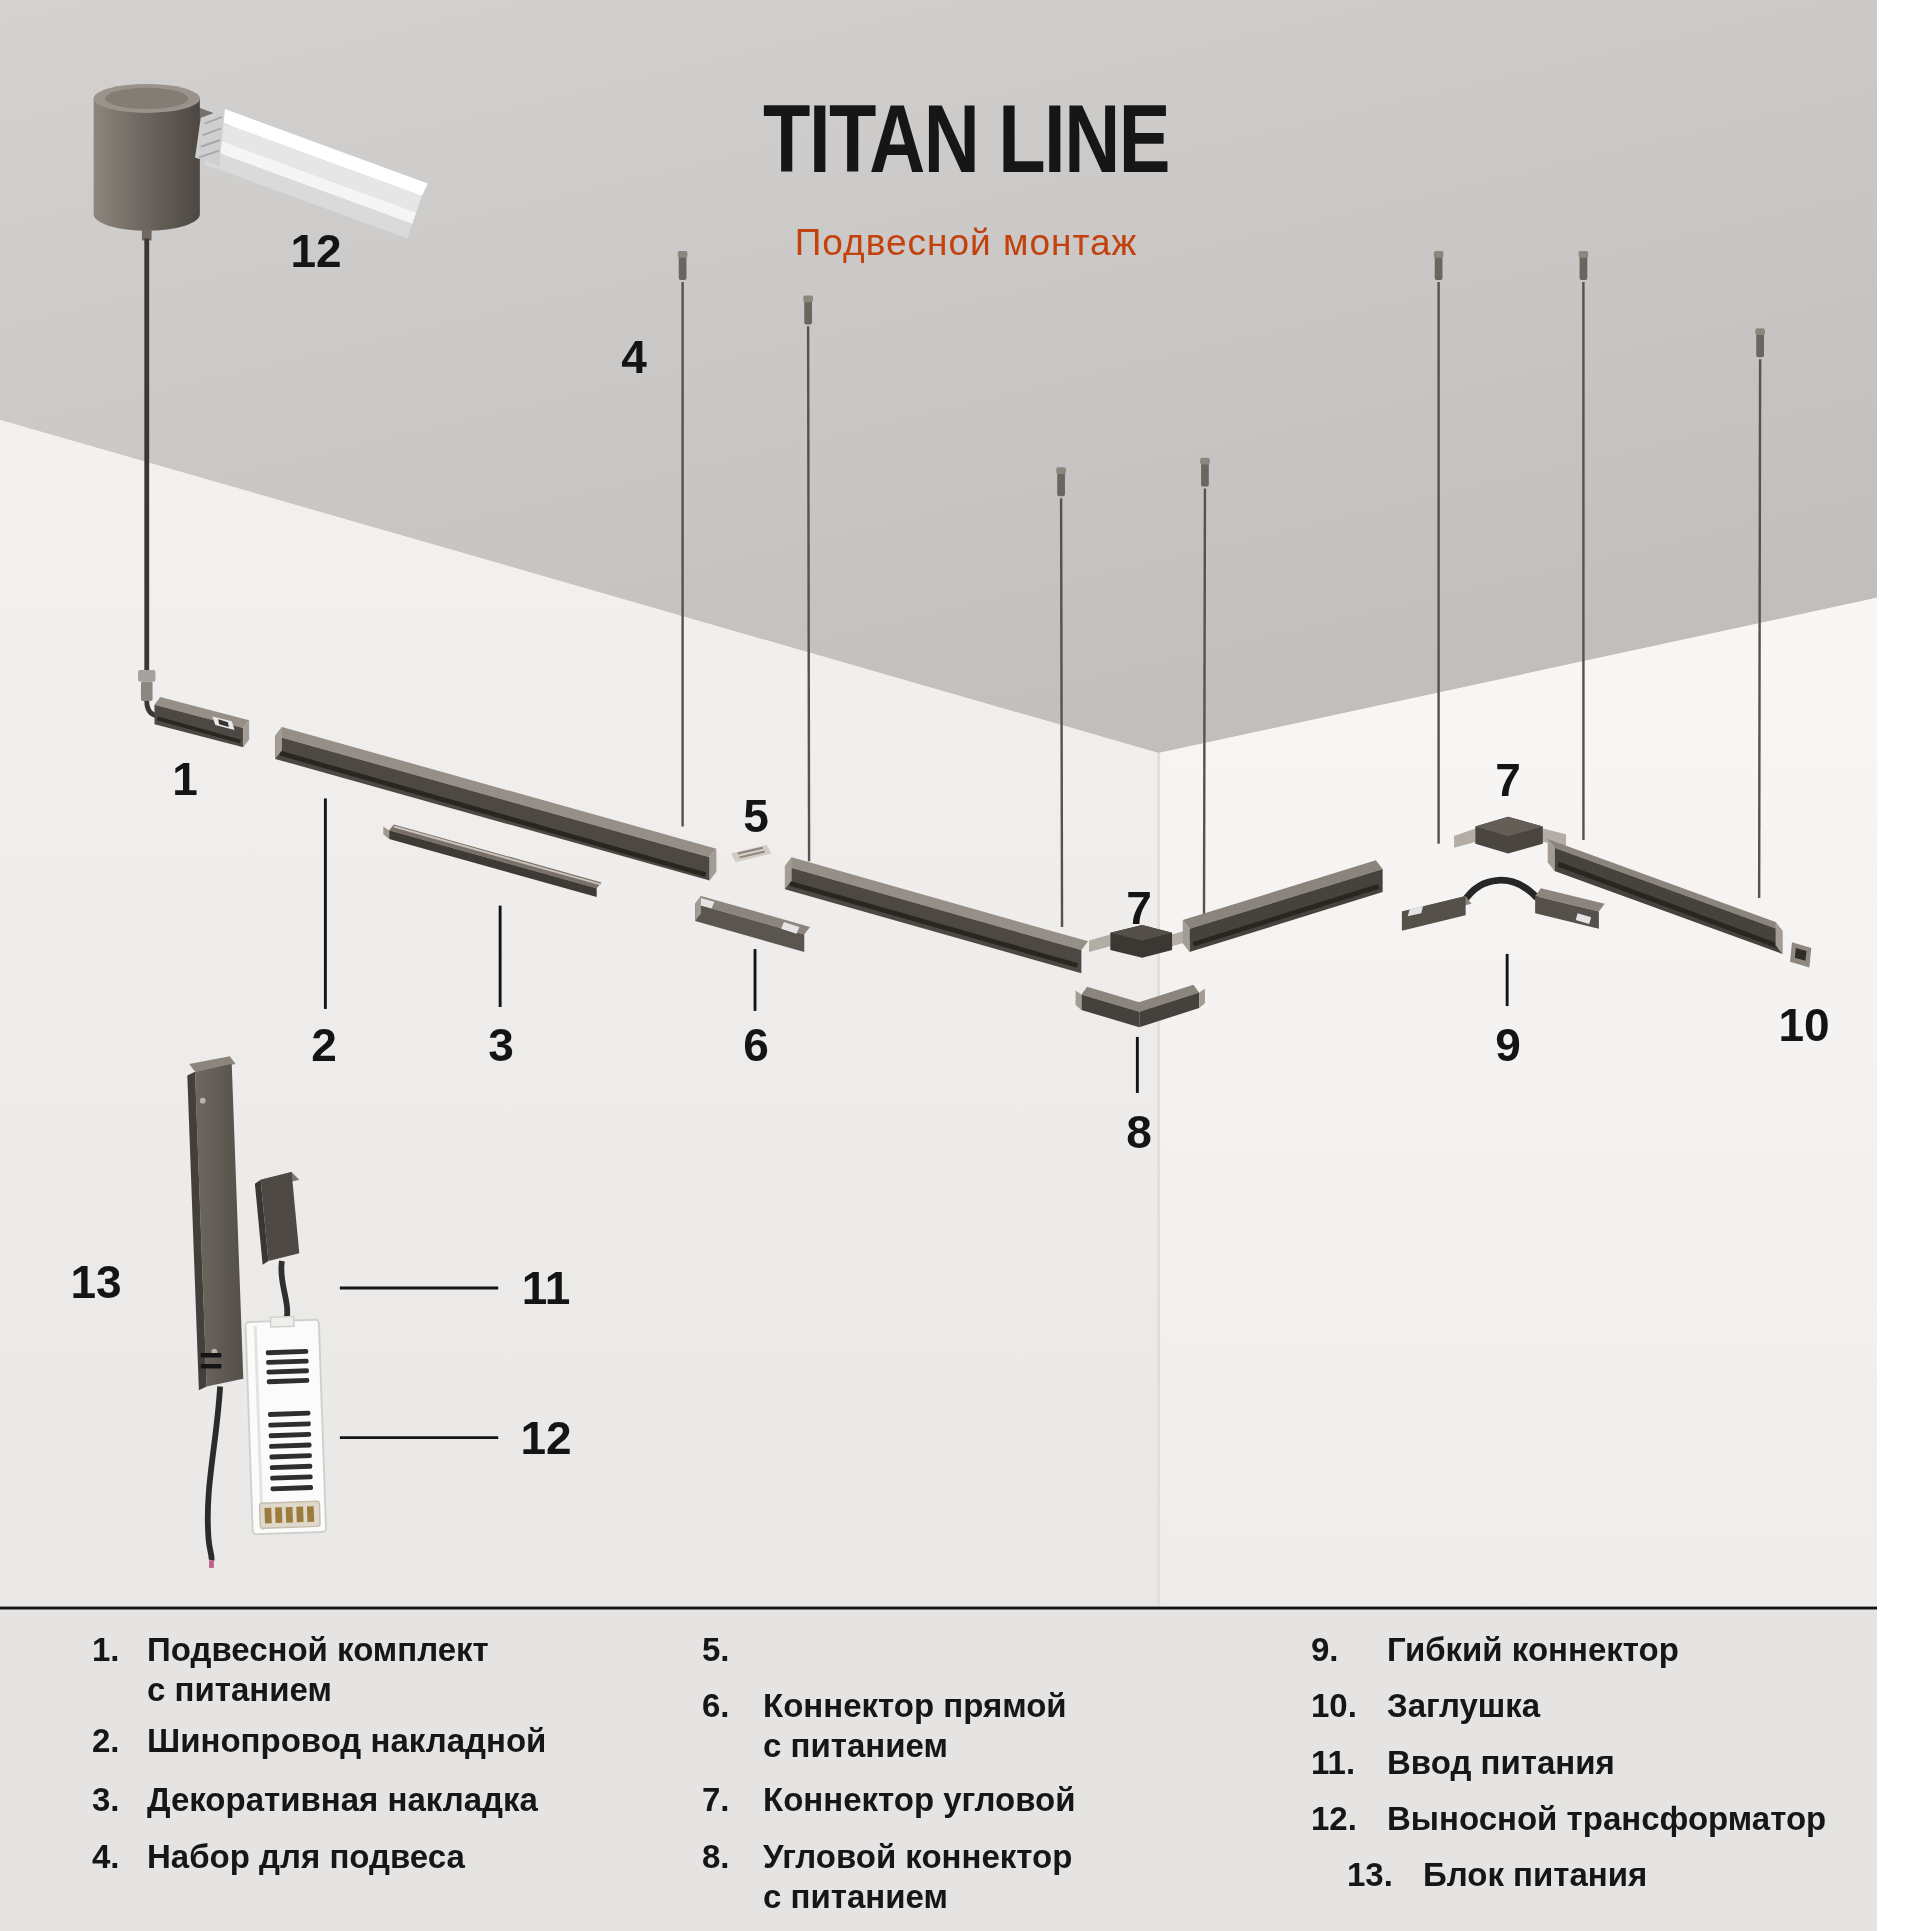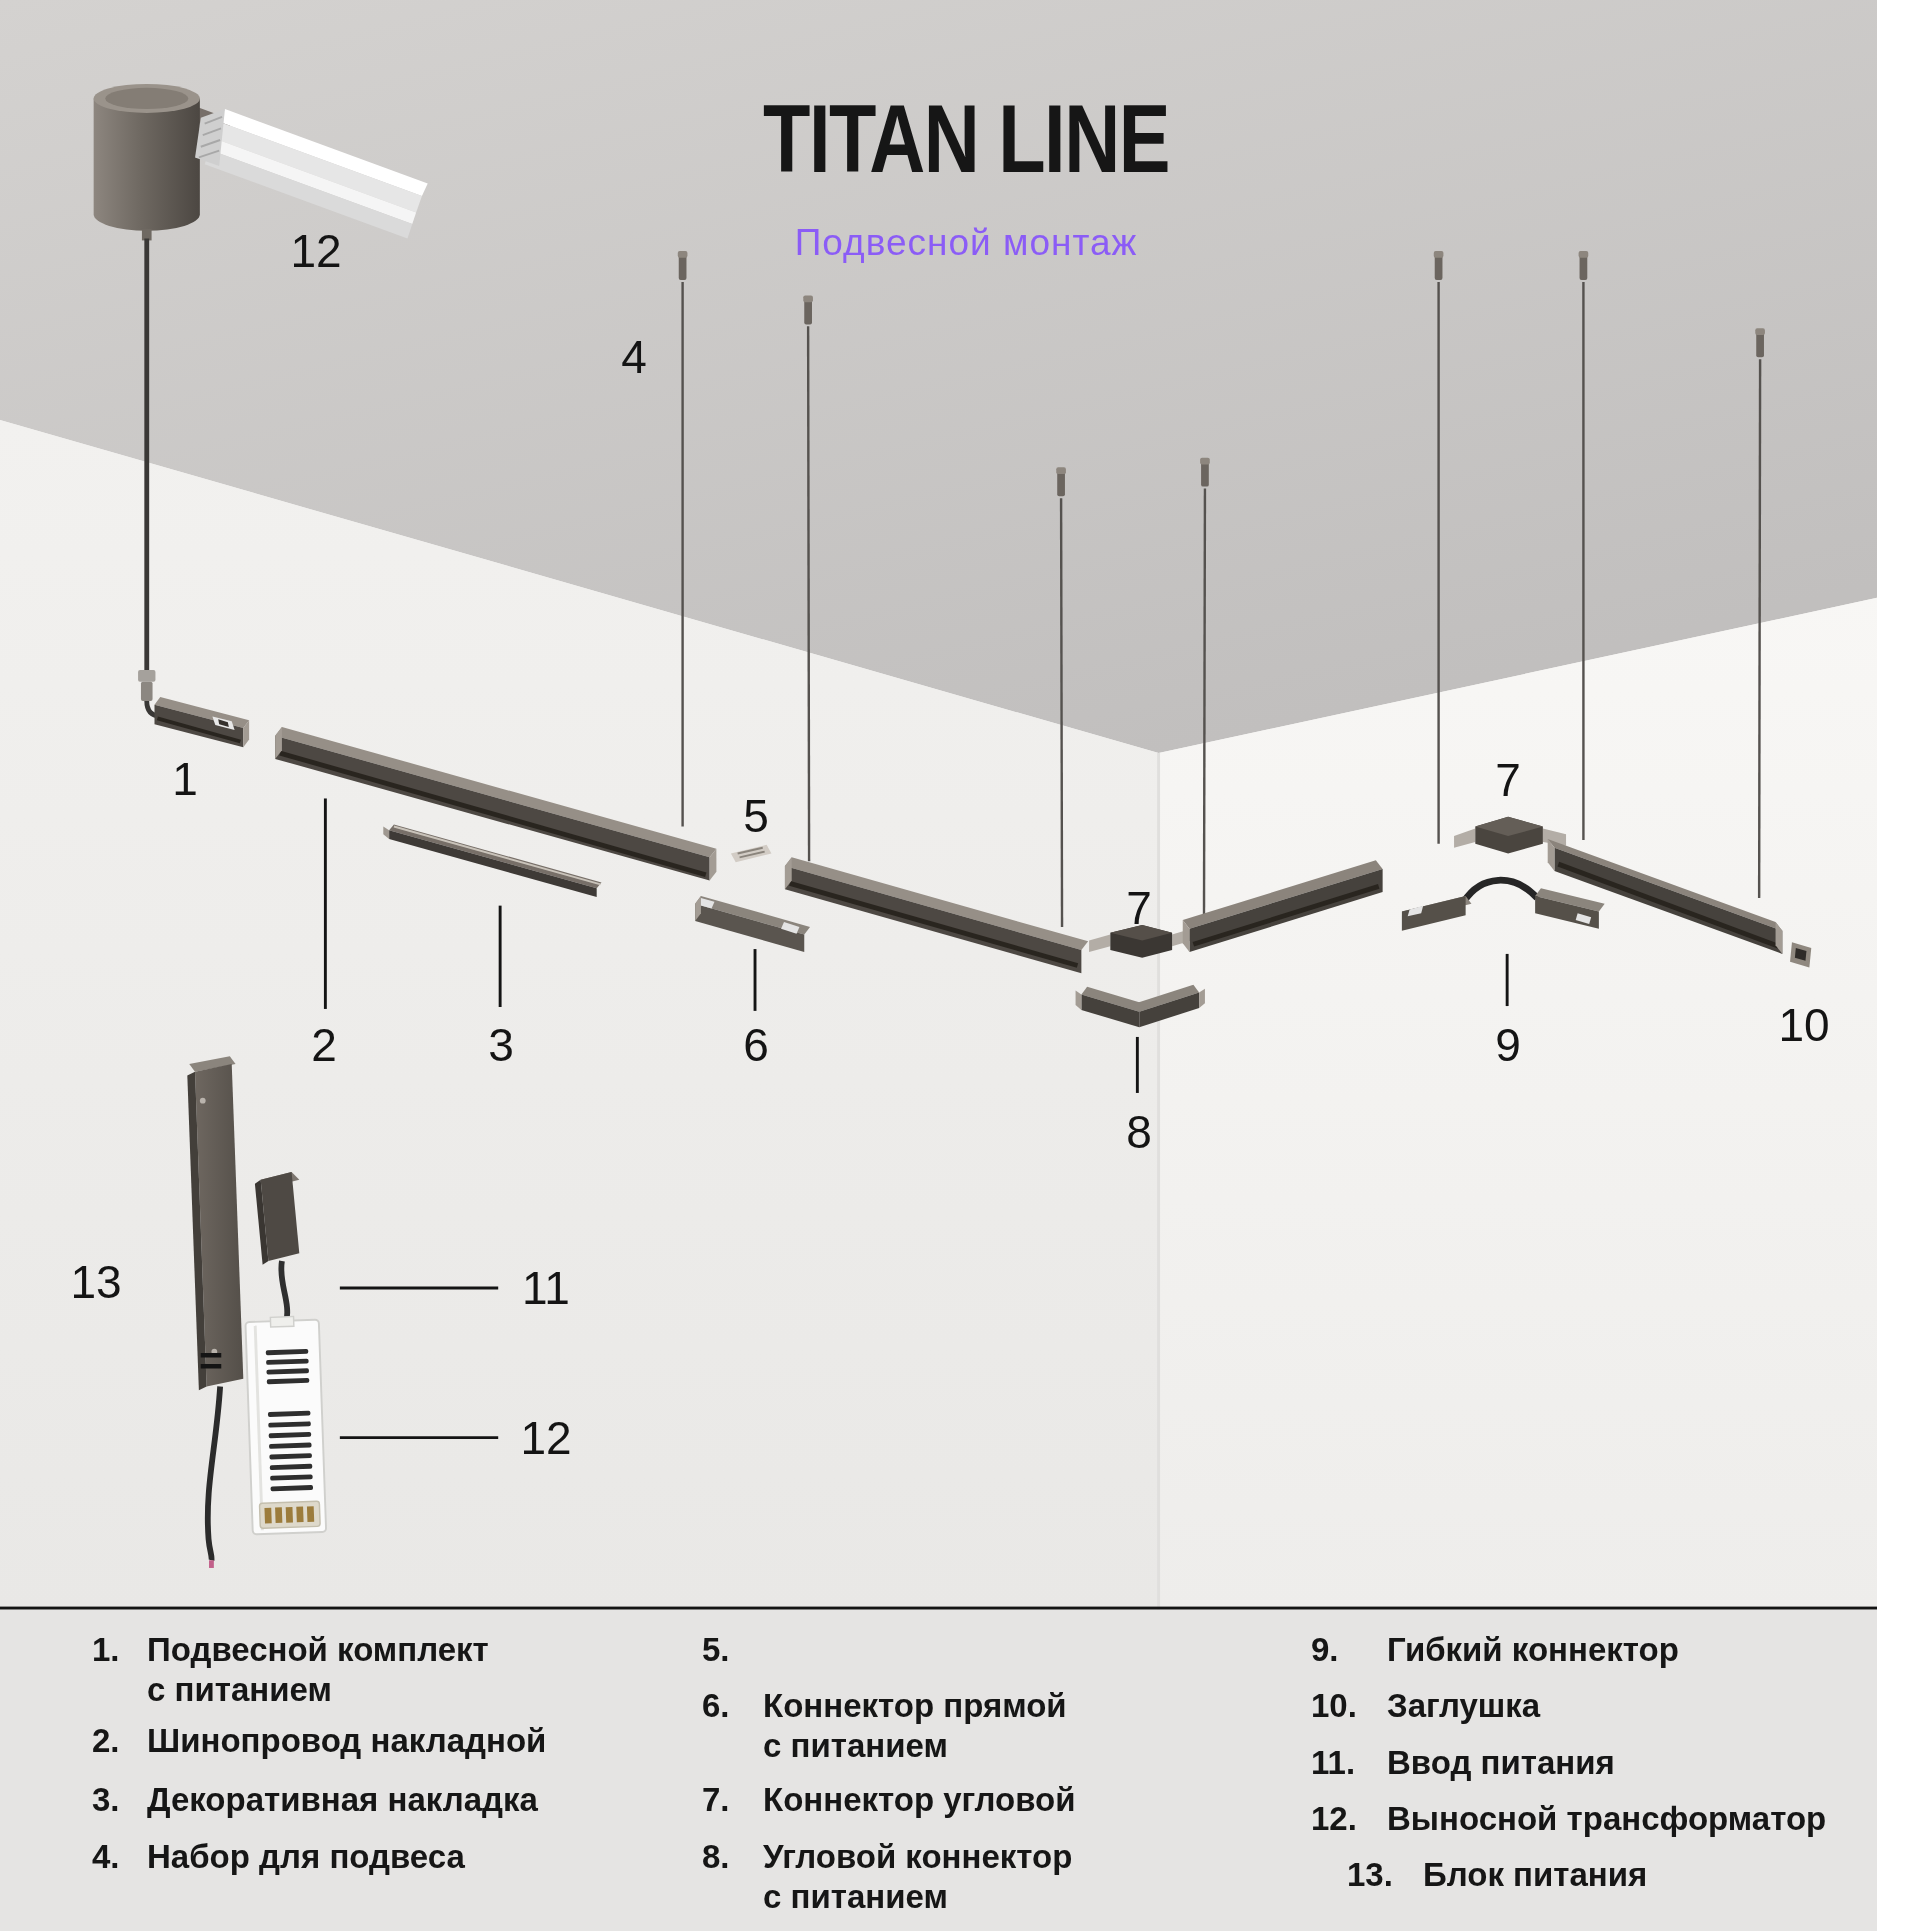--- a/index.html
+++ b/index.html
@@ -3,22 +3,22 @@
 <meta charset="utf-8">
 <style>
   html,body{margin:0;padding:0;}
   body{width:1931px;height:1931px;font-family:"Liberation Sans",sans-serif;}
   .stage{position:relative;width:1877px;height:1931px;background:#f0efee;overflow:hidden;}
   .scene{position:absolute;left:0;top:0;}
   .page-title{position:absolute;left:483px;top:83px;width:966px;text-align:center;
     font-size:97px;font-weight:800;letter-spacing:-1.9px;color:#161616;
     transform:scaleX(.8);transform-origin:50% 50%;white-space:nowrap;}
   .page-subtitle{position:absolute;left:483px;top:222px;width:966px;text-align:center;
-    font-size:37px;font-weight:400;letter-spacing:1px;color:#8b5cf6;white-space:nowrap;}
-  .callout{position:absolute;transform:translate(-50%,-50%);font-size:46px;font-weight:400;
+    font-size:37px;font-weight:400;letter-spacing:1px;color:#c2410c;white-space:nowrap;}
+  .callout{position:absolute;transform:translate(-50%,-50%);font-size:46px;font-weight:700;
     color:#141414;white-space:nowrap;}
   .callout.eq{font-size:41px;font-weight:700;}
   .legend{position:absolute;left:0;top:1610px;width:1931px;height:322px;background:#e5e4e3;}
   .lg-item{position:absolute;display:flex;font-size:33px;font-weight:700;color:#161616;
     line-height:40px;white-space:nowrap;}
   .lg-num{flex:none;}
   .c1 .lg-num{width:55px;}
   .c2 .lg-num{width:61px;}
   .c3 .lg-num{width:76px;}
 </style>

